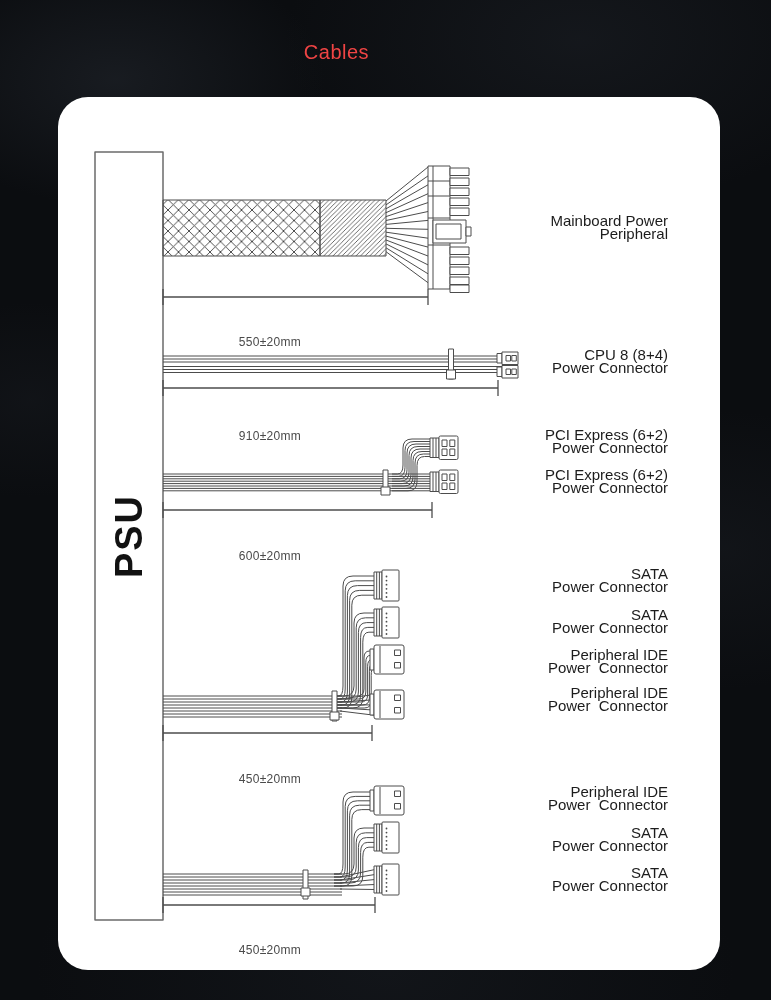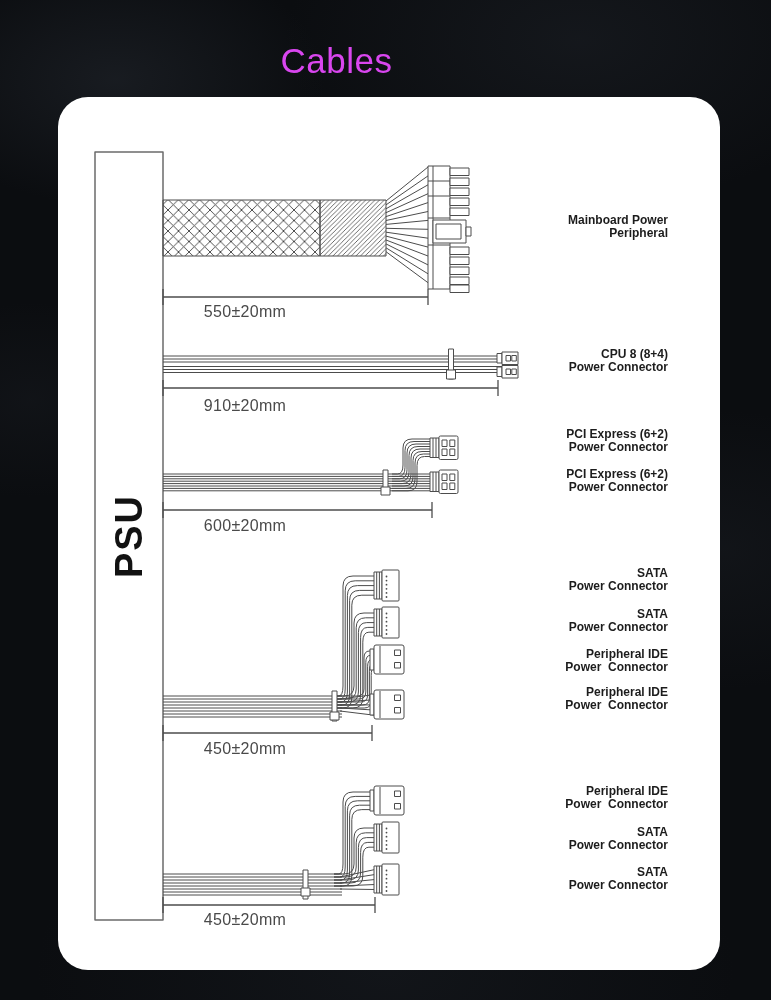--- a/index.html
+++ b/index.html
@@ -9,40 +9,40 @@
     background:
       radial-gradient(ellipse 300px 180px at 15% 8%, rgba(58,65,76,.28), transparent 70%),
       radial-gradient(ellipse 420px 240px at 75% 4%, rgba(50,56,66,.24), transparent 70%),
       radial-gradient(ellipse 500px 300px at 50% 97%, rgba(46,52,62,.20), transparent 70%),
       radial-gradient(ellipse 260px 200px at 94% 55%, rgba(52,58,68,.16), transparent 70%),
       radial-gradient(ellipse 200px 140px at 4% 40%, rgba(52,58,68,.14), transparent 70%),
       #0b0d10;
   }
   .title{
     position:absolute;left:0;top:41px;width:673px;text-align:center;
-    color:#d946ef;font-size:35px;font-weight:500;letter-spacing:.5px;
+    color:#ef4444;font-size:20px;font-weight:500;letter-spacing:.5px;
   }
   .card{
     position:absolute;left:58px;top:97px;width:662px;height:873px;
     background:#ffffff;border-radius:30px;
   }
   .card svg{position:absolute;left:0;top:0;width:662px;height:873px;}
   .psu-label{
     position:absolute;left:-9px;top:417px;width:160px;height:44px;
     transform:rotate(-90deg);
     display:flex;align-items:center;justify-content:center;
     font-size:38px;font-weight:700;color:#121212;letter-spacing:2px;
   }
   .dim-label{
-    position:absolute;left:87px;width:200px;text-align:center;
-    font-size:16px;color:#4a4a4a;letter-spacing:.3px;
+    position:absolute;left:112px;width:200px;text-align:center;
+    font-size:12px;color:#4a4a4a;letter-spacing:.3px;margin-top:32px;
   }
   .conn-label{
     position:absolute;right:52px;width:190px;text-align:right;
-    font-size:12px;line-height:13px;font-weight:700;color:#1c1c1c;
+    font-size:15px;line-height:13px;font-weight:400;color:#1c1c1c;
     white-space:pre;
   }
 </style>
 </head>
 <body>
 
 <div>
   <div class="title">Cables</div>
 
   <div class="card">

